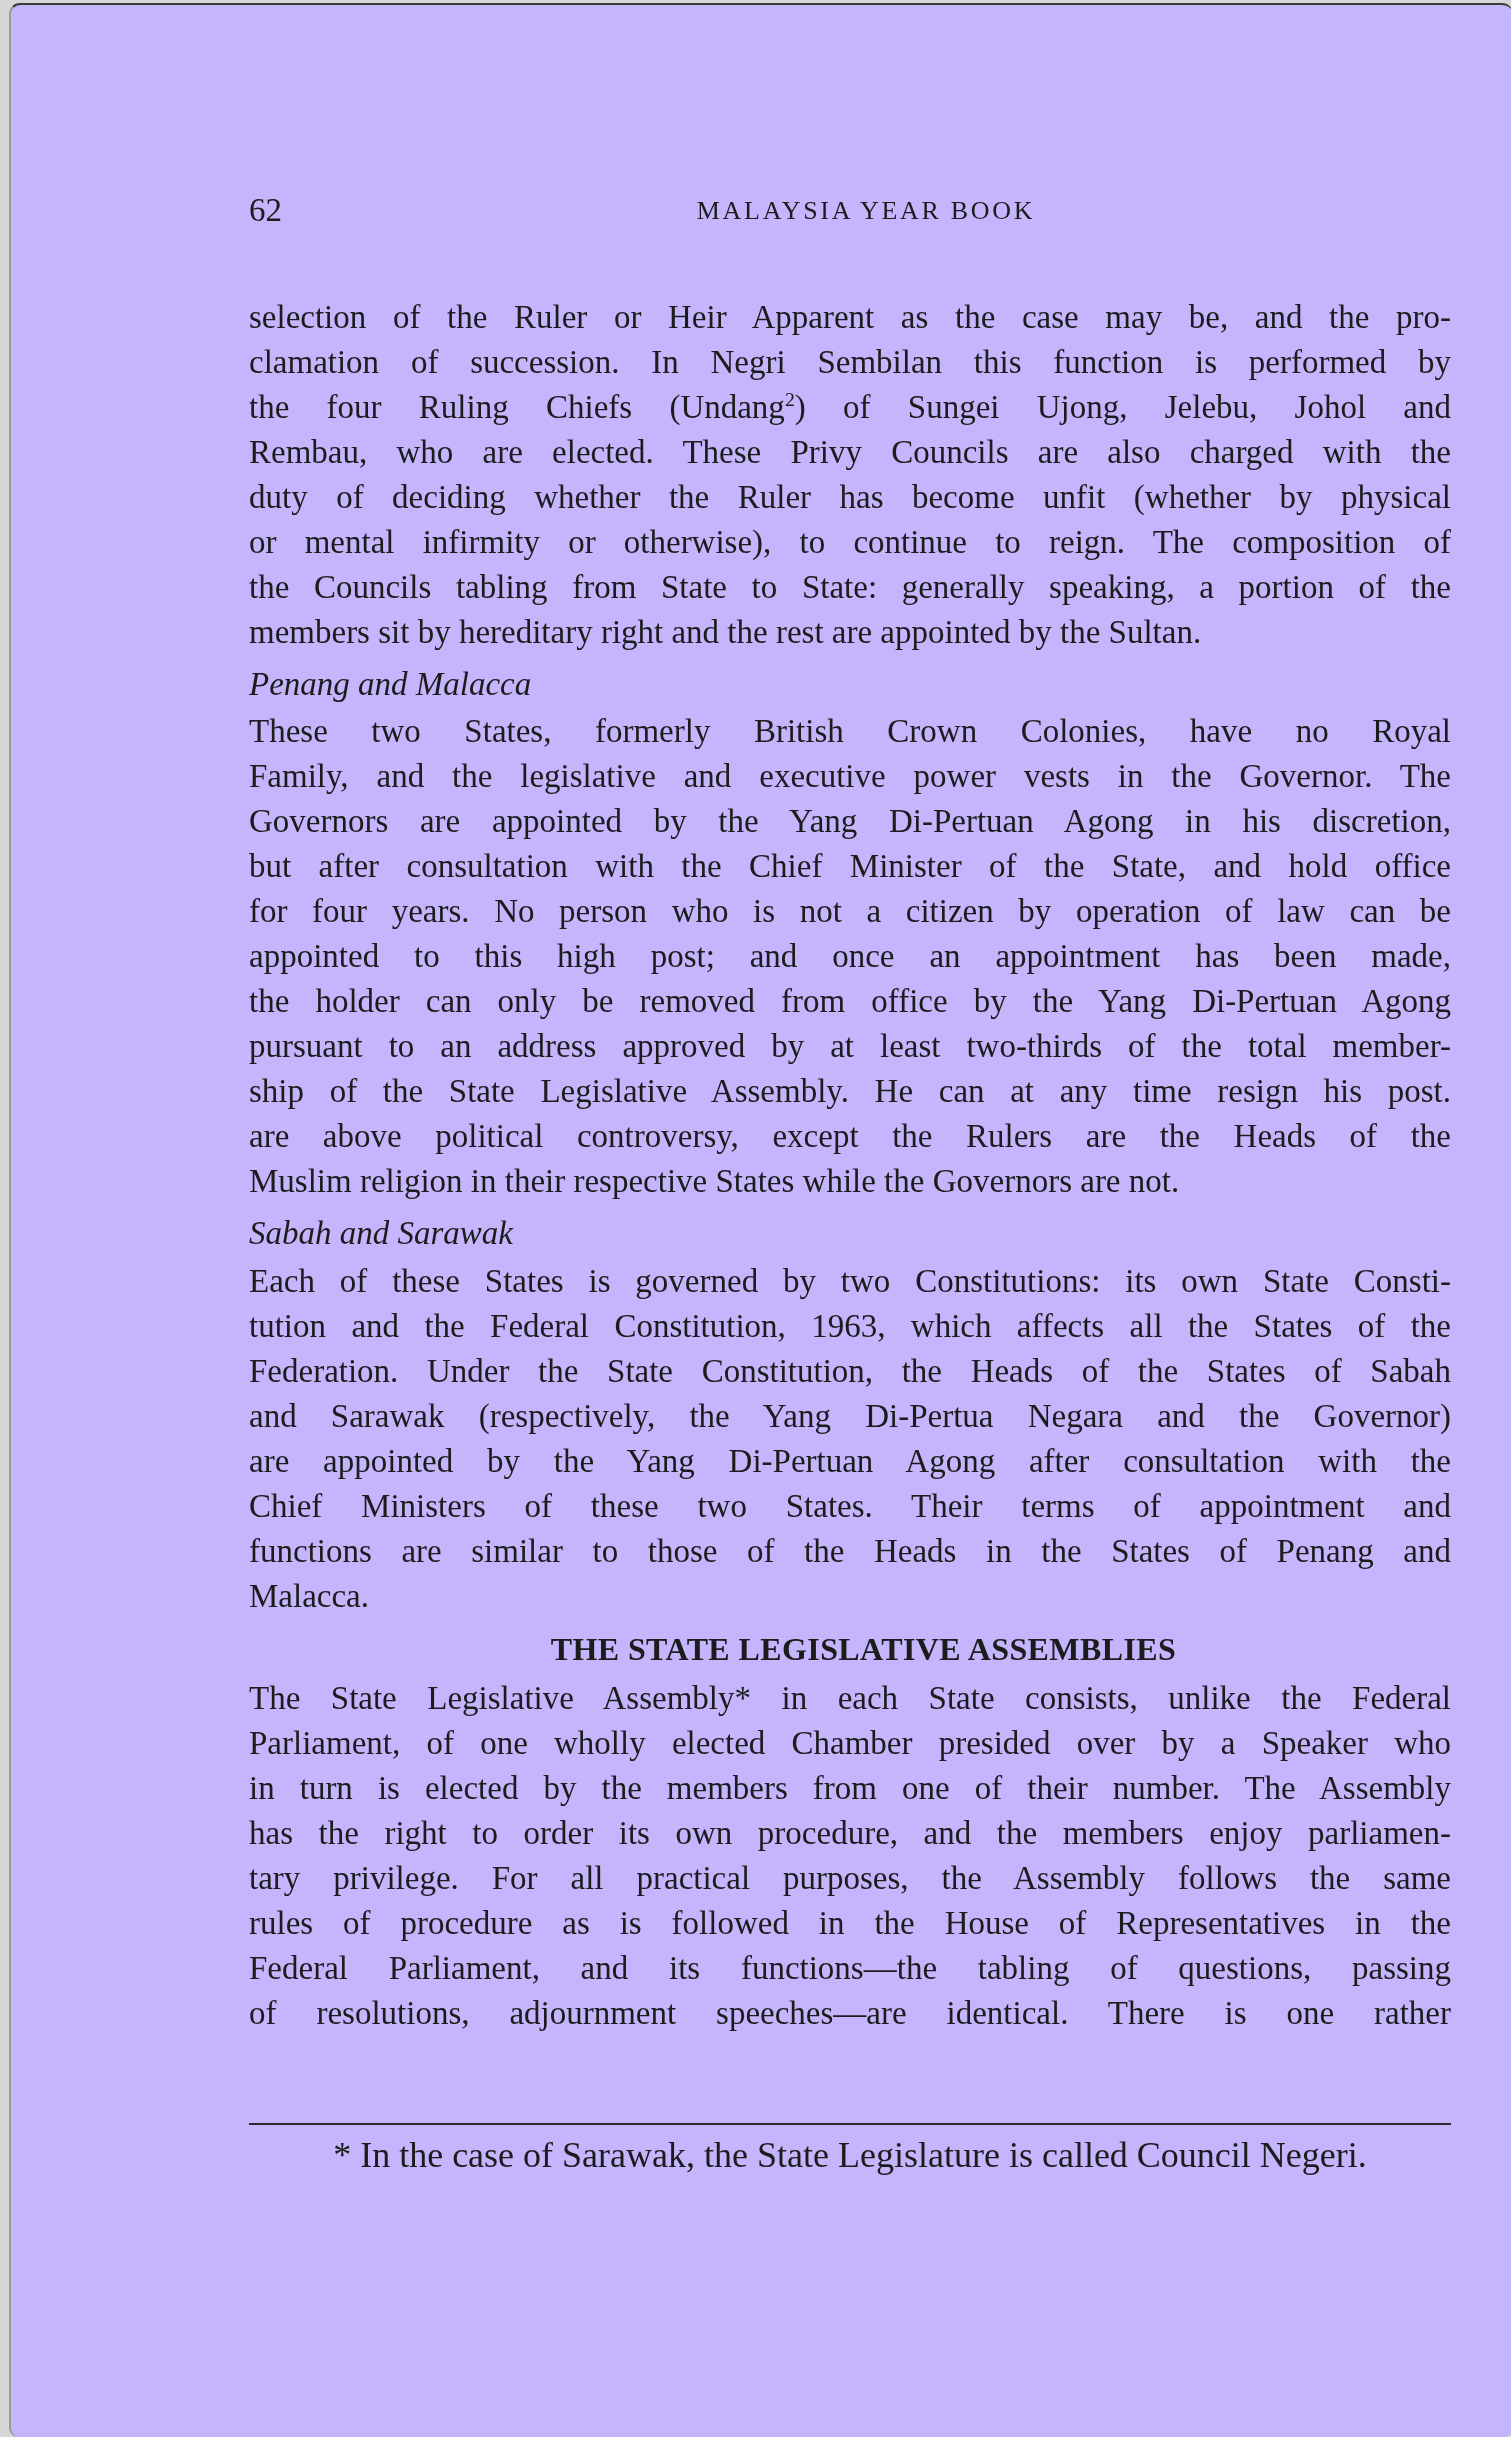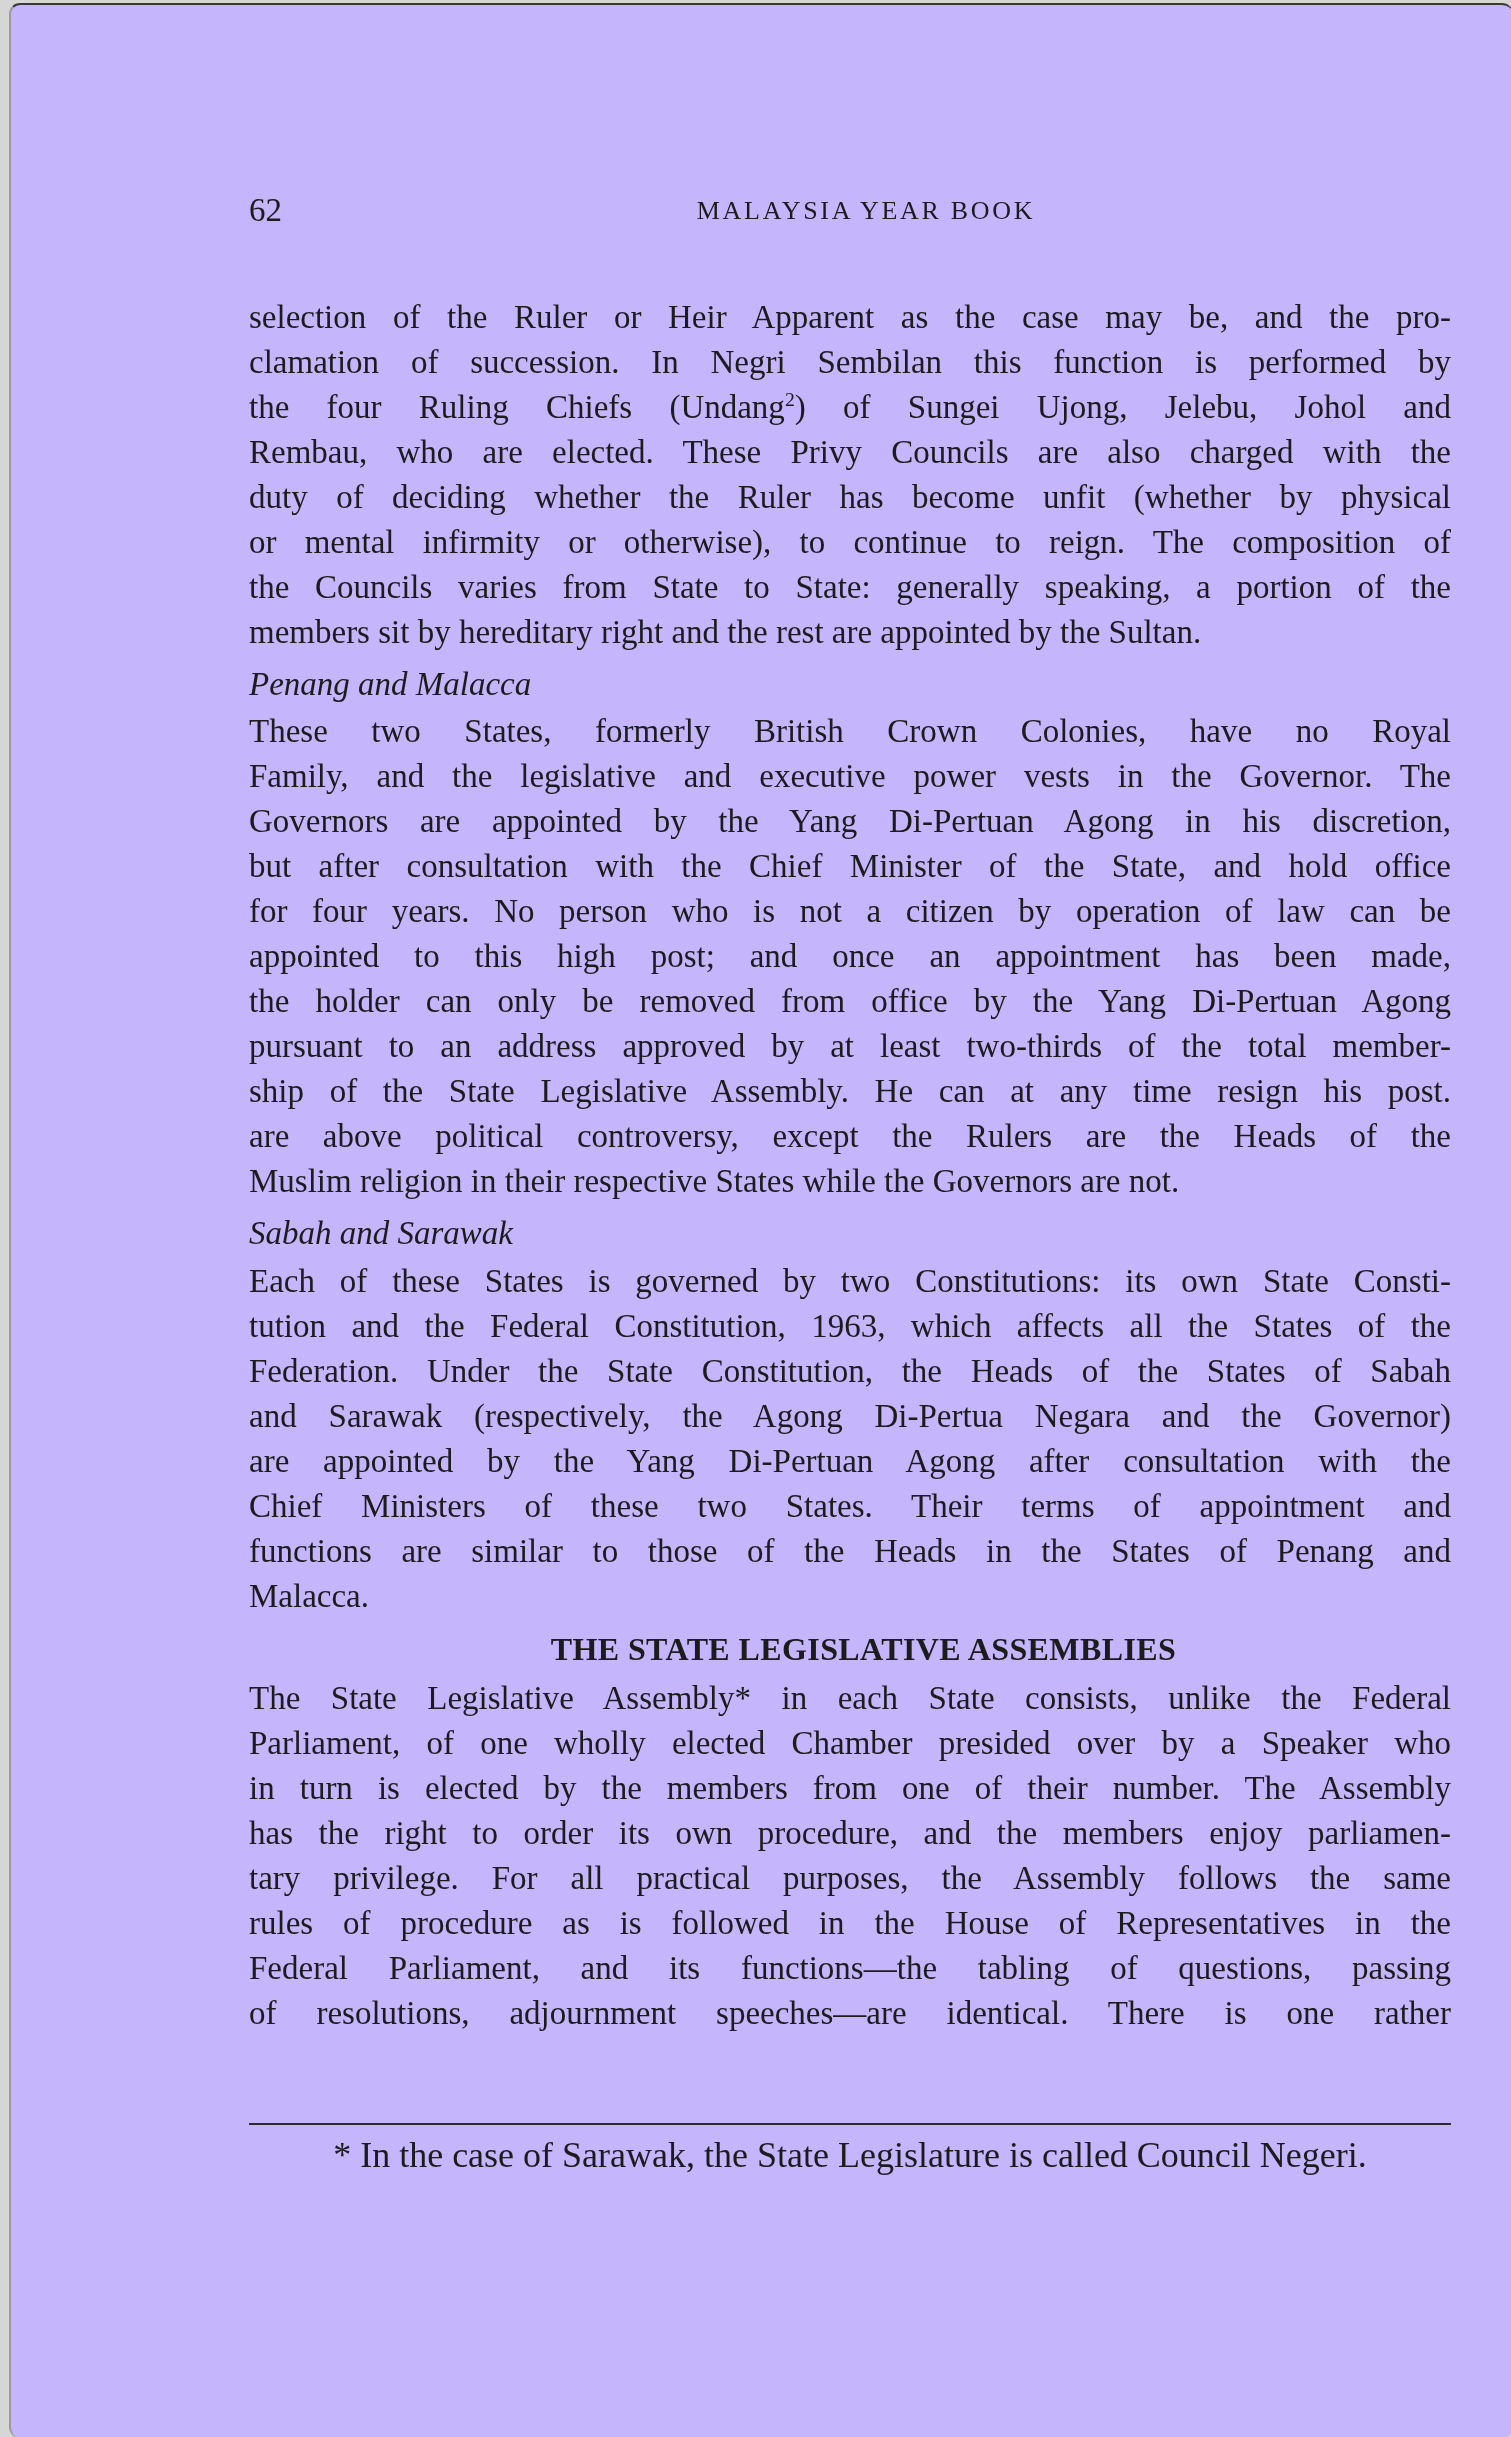--- a/index.html
+++ b/index.html
@@ -71,21 +71,21 @@
 
   <div class="body-text">
 
     <p class="para">
       <span class="line">selection of the Ruler or Heir Apparent as the case may be, and the pro-</span>
       <span class="line">clamation of succession. In Negri Sembilan this function is performed by</span>
       <span class="line"><span>the four Ruling Chiefs (</span><span class="it">Undang</span><sup>2</sup><span>) of Sungei Ujong, Jelebu, Johol and</span></span>
       <span class="line">Rembau, who are elected. These Privy Councils are also charged with the</span>
       <span class="line">duty of deciding whether the Ruler has become unfit (whether by physical</span>
       <span class="line">or mental infirmity or otherwise), to continue to reign. The composition of</span>
-      <span class="line">the Councils varies from State to State: generally speaking, a portion of the</span>
+      <span class="line">the Councils tabling from State to State: generally speaking, a portion of the</span>
       <span class="line last">members sit by hereditary right and the rest are appointed by the Sultan.</span>
     </p>
 
     <div class="subhead">Penang and Malacca</div>
 
     <p class="para">
       <span class="line">These two States, formerly British Crown Colonies, have no Royal</span>
       <span class="line">Family, and the legislative and executive power vests in the Governor. The</span>
       <span class="line">Governors are appointed by the Yang Di-Pertuan Agong in his discretion,</span>
       <span class="line">but after consultation with the Chief Minister of the State, and hold office</span>
@@ -97,21 +97,21 @@
       <span class="line">are above political controversy, except the Rulers are the Heads of the</span>
       <span class="line last">Muslim religion in their respective States while the Governors are not.</span>
     </p>
 
     <div class="subhead">Sabah and Sarawak</div>
 
     <p class="para">
       <span class="line">Each of these States is governed by two Constitutions: its own State Consti-</span>
       <span class="line">tution and the Federal Constitution, 1963, which affects all the States of the</span>
       <span class="line">Federation. Under the State Constitution, the Heads of the States of Sabah</span>
-      <span class="line">and Sarawak (respectively, the Agong Di-Pertua Negara and the Governor)</span>
+      <span class="line">and Sarawak (respectively, the Yang Di-Pertua Negara and the Governor)</span>
       <span class="line">are appointed by the Yang Di-Pertuan Agong after consultation with the</span>
       <span class="line">Chief Ministers of these two States. Their terms of appointment and</span>
       <span class="line">functions are similar to those of the Heads in the States of Penang and</span>
       <span class="line last">Malacca.</span>
     </p>
 
     <div class="section-heading">THE STATE LEGISLATIVE ASSEMBLIES</div>
 
     <p class="para">
       <span class="line">The State Legislative Assembly* in each State consists, unlike the Federal</span>

